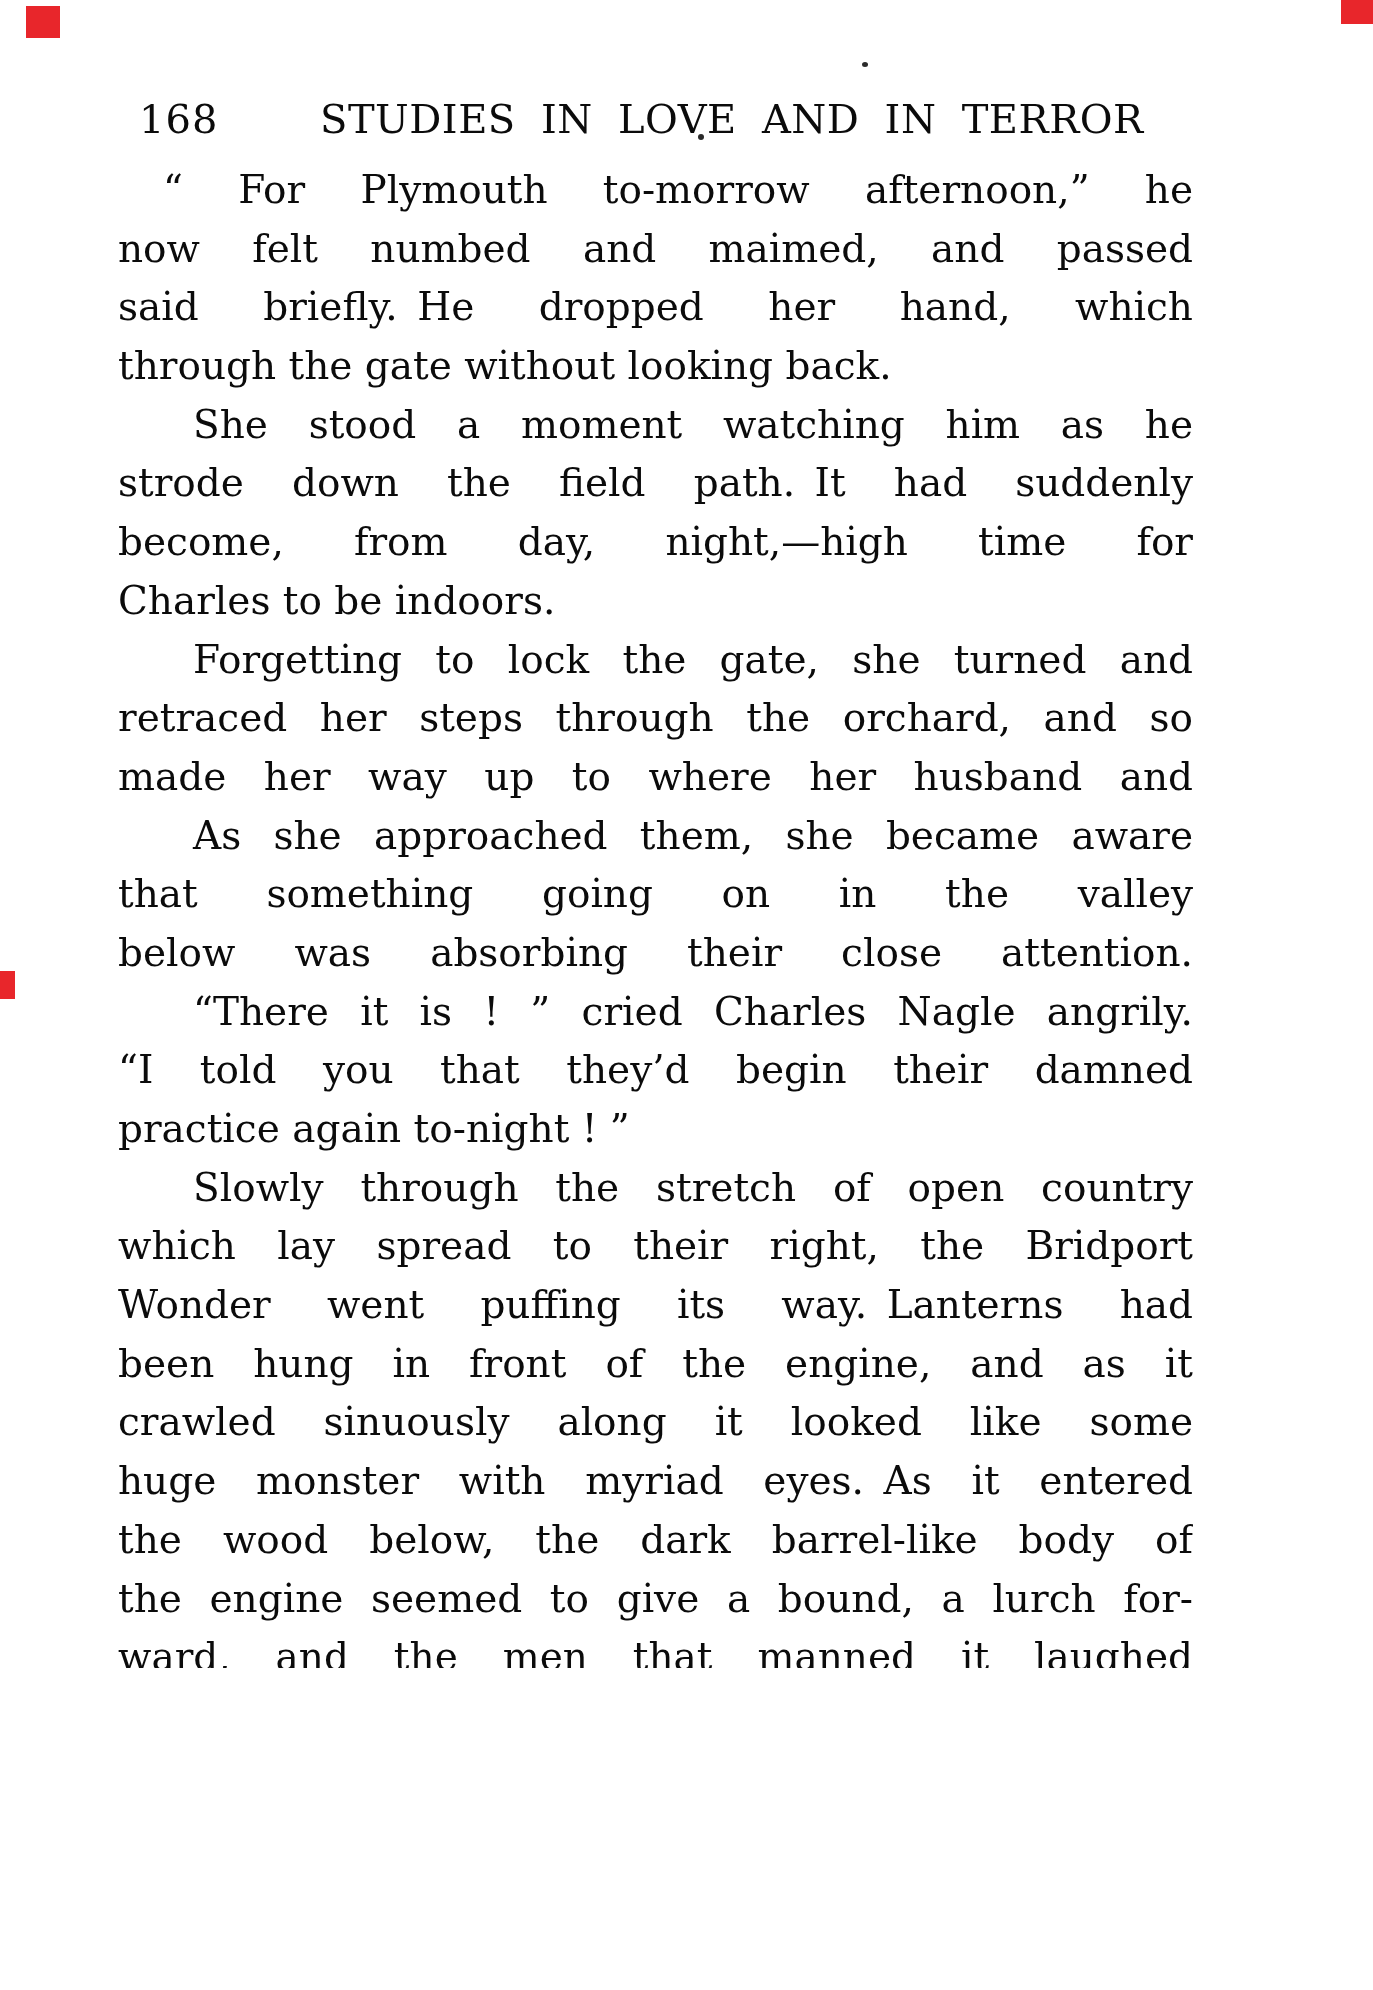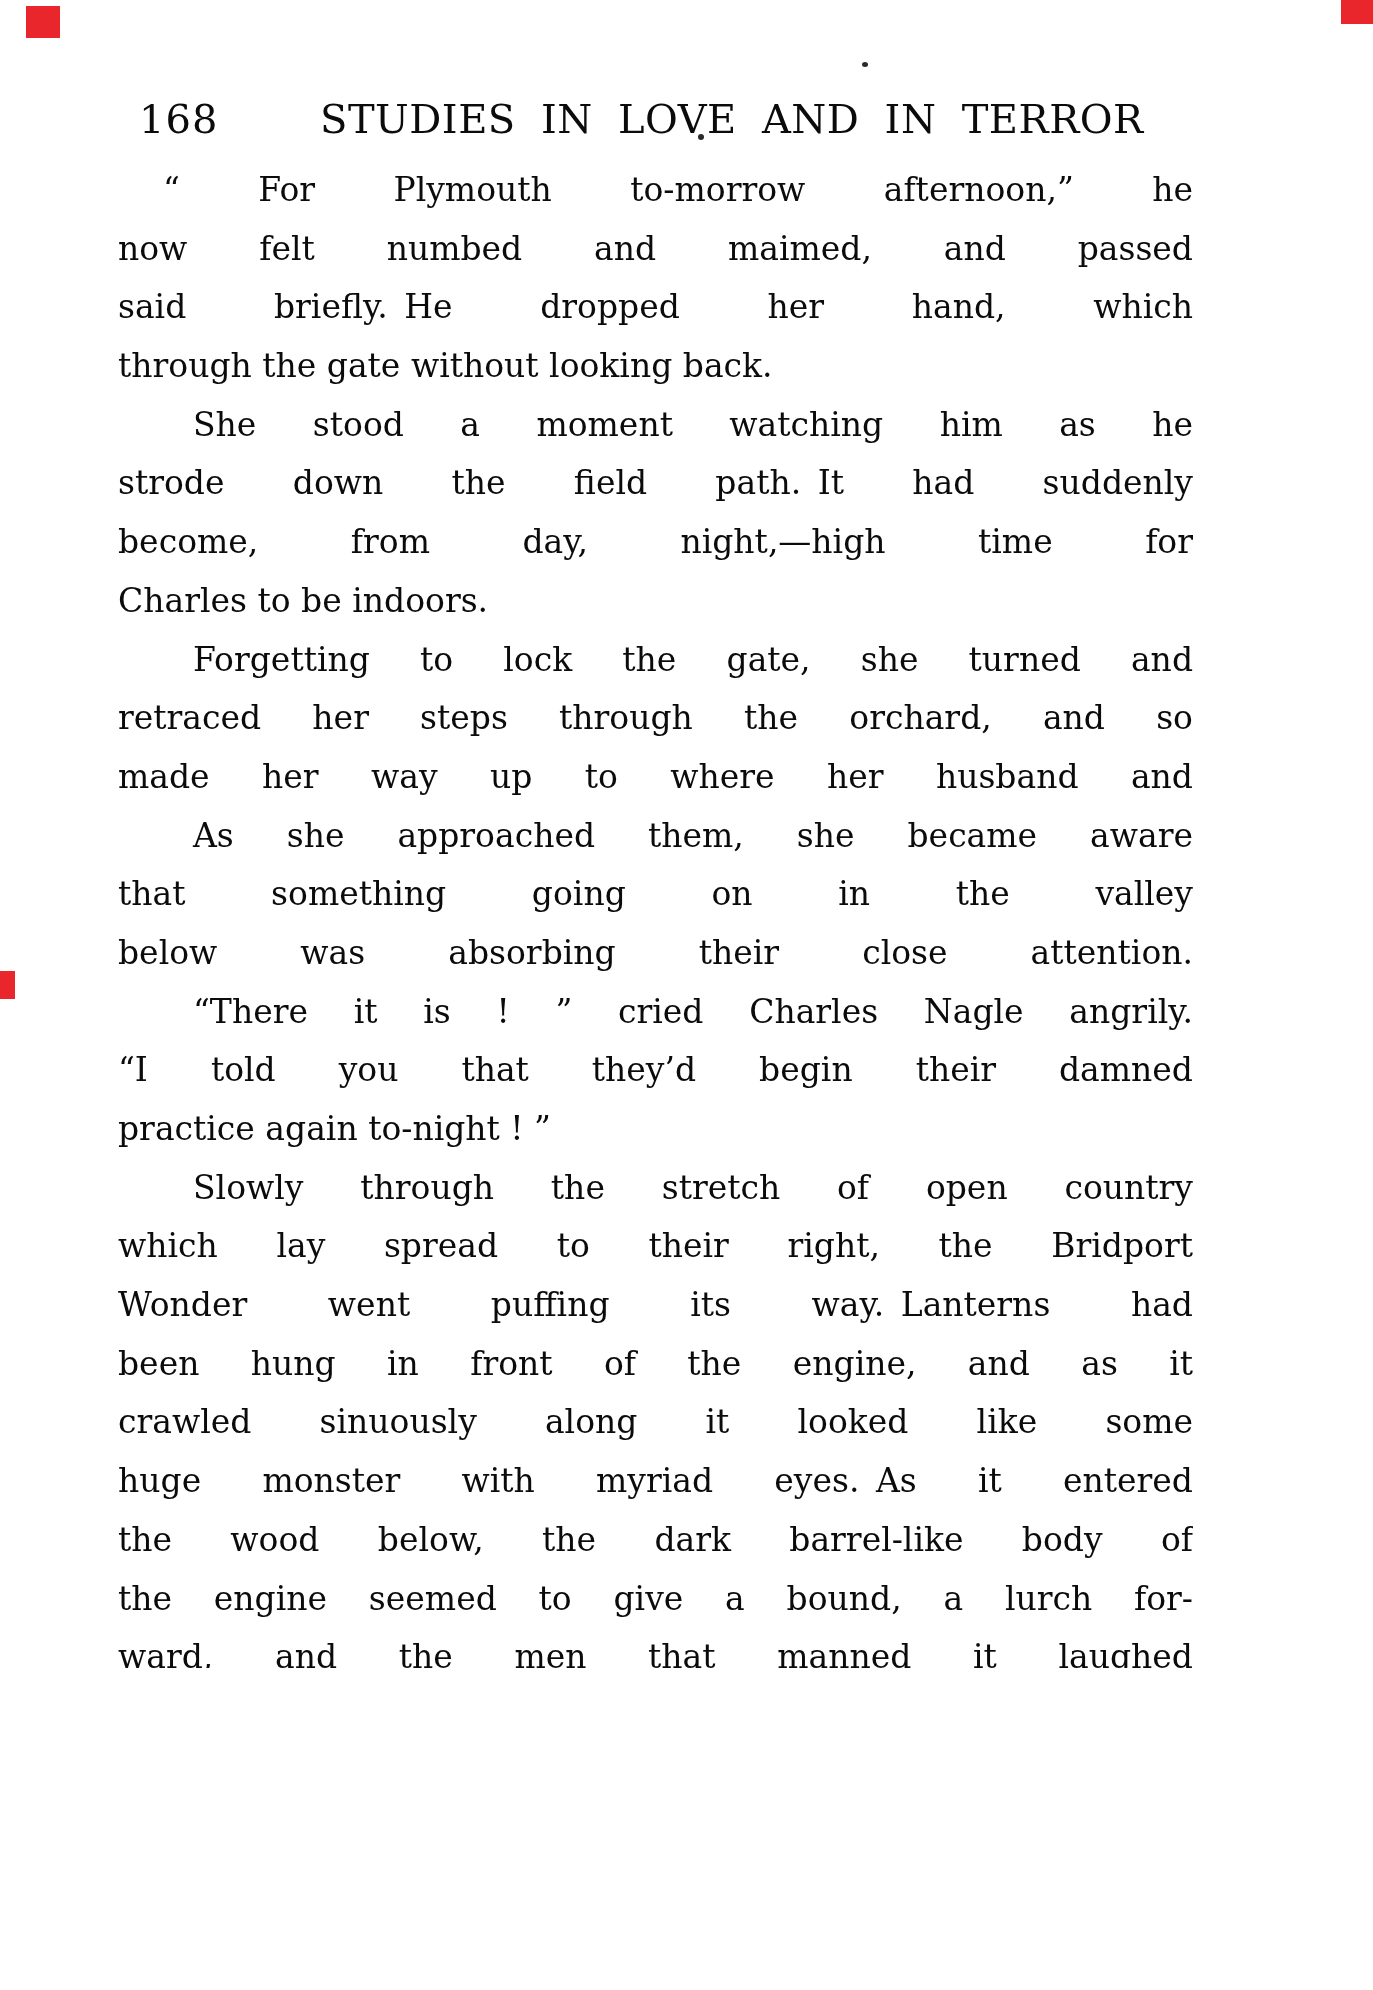--- a/index.html
+++ b/index.html
@@ -34,21 +34,21 @@
     letter-spacing: 0.5px;
     word-spacing: 12px;
     text-align: center;
   }
   
   .body-block {
     position: absolute;
     top: 161px;
     left: 118px;
     width: 1075px;
-    font-size: 33px;
+    font-size: 39px;
   }
   .line {
     height: 58.7px;
     line-height: 58.7px;
     overflow: hidden;
     white-space: normal;
   }
   .line.j { text-align: justify; }
   .line.j::after {
     content: "";

